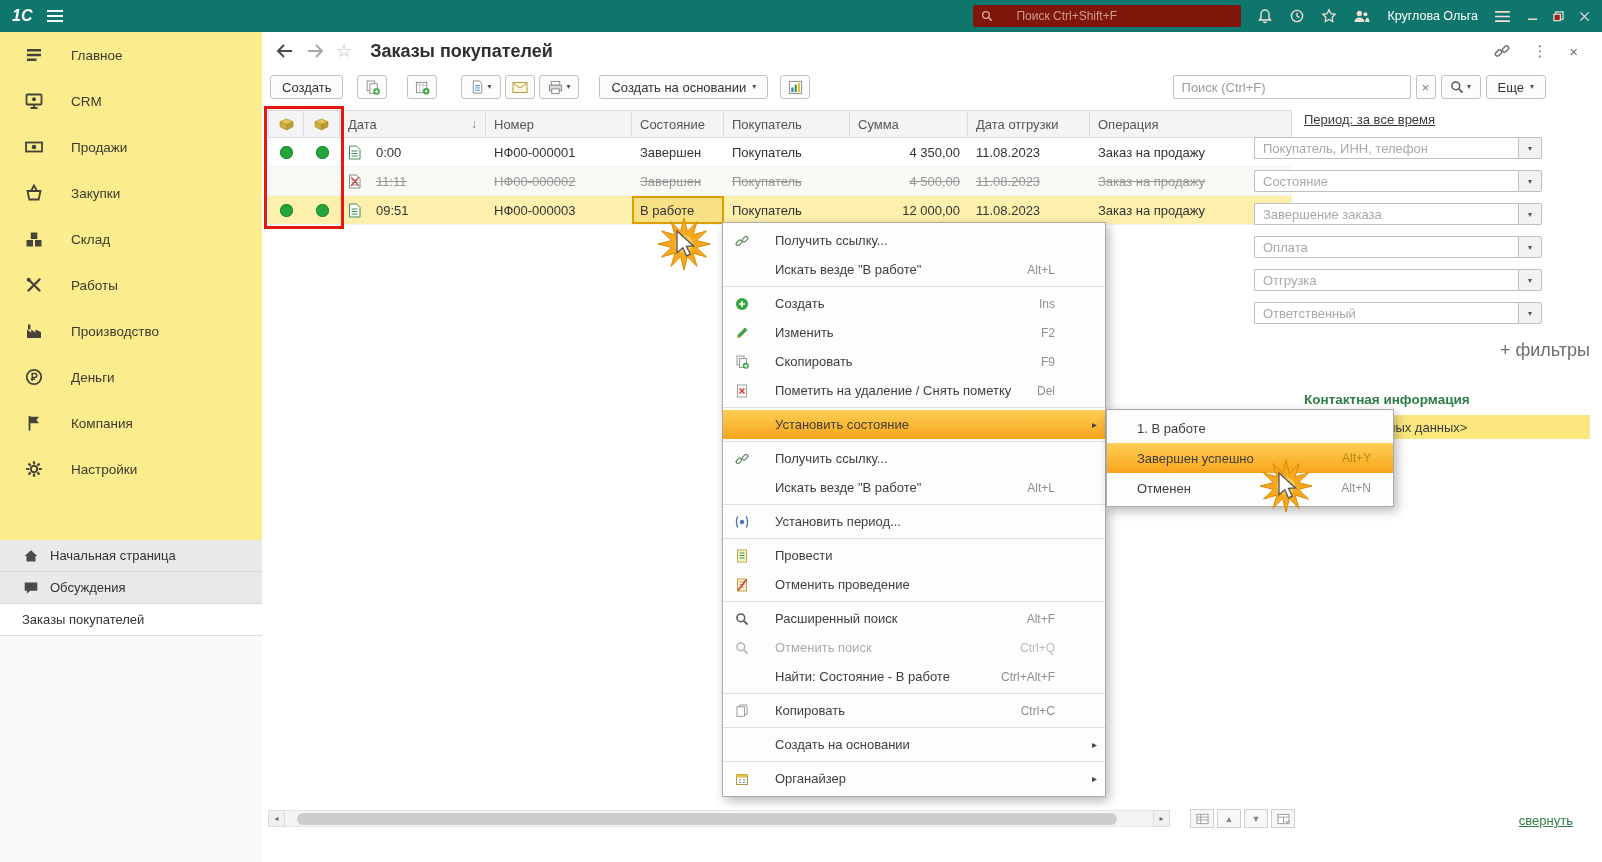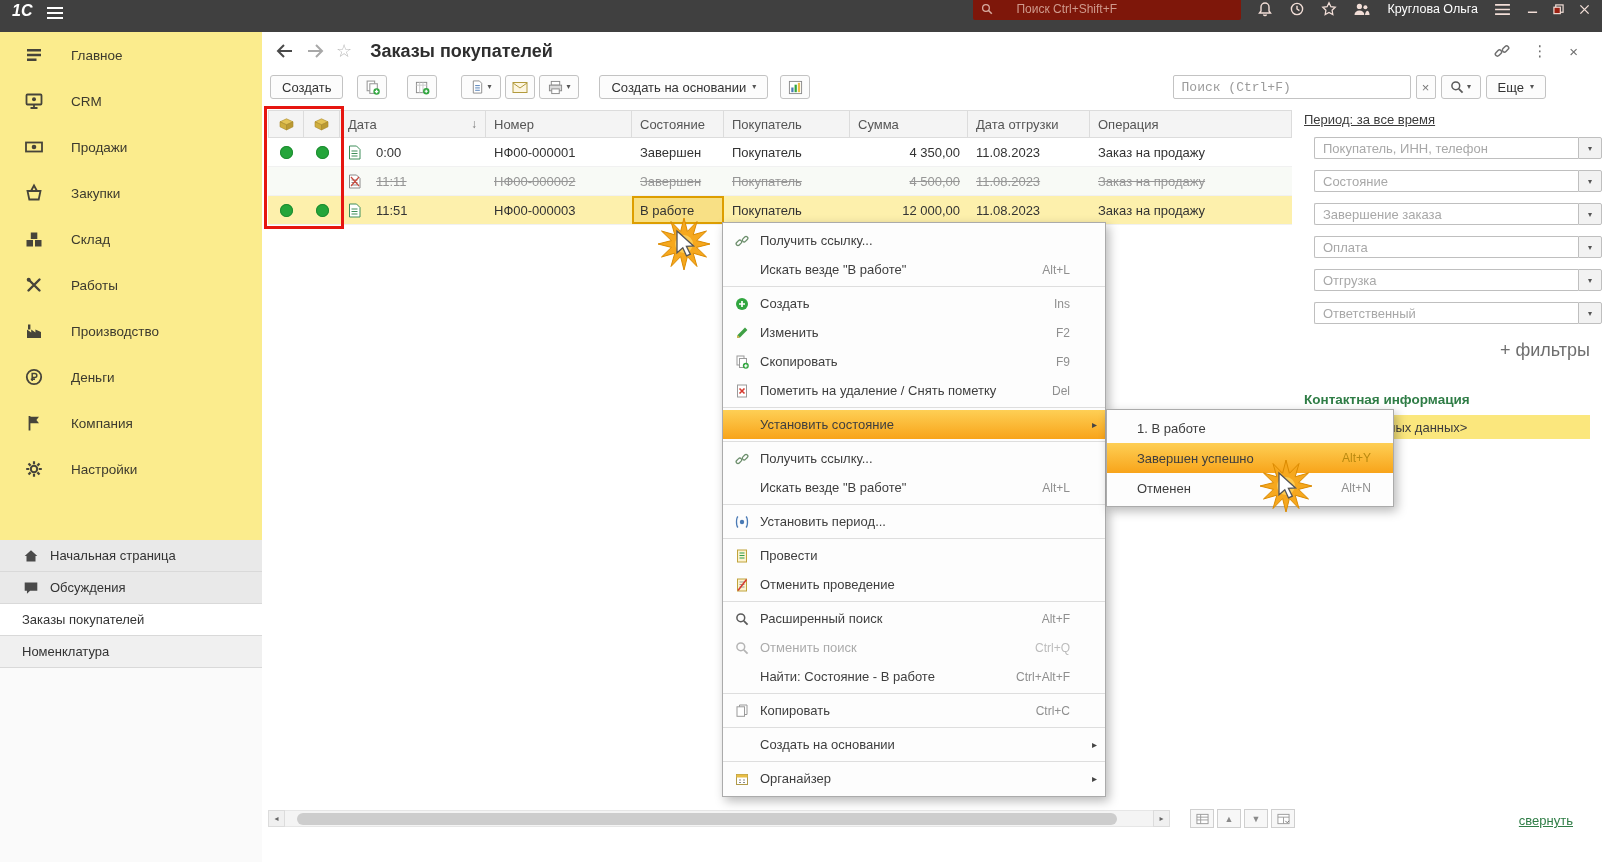--- a/index.html
+++ b/index.html
@@ -1,22 +1,22 @@
 <!DOCTYPE html>
 <html><head>
 <meta charset="utf-8">
 <style>
   *{margin:0;padding:0;box-sizing:border-box}
   html,body{background:#555}
   .screen{position:relative;width:1602px;height:862px;margin:0 auto;overflow:hidden;
     background:#fff;font-family:"Liberation Sans",sans-serif;font-size:13px;color:#333}
 
   
-  .topbar{position:absolute;left:0;top:0;width:100%;height:32px;background:#404040;
-    display:flex;align-items:flex-end;padding:12px 12px;color:#f2ded7;z-index:10}
+  .topbar{position:absolute;left:0;top:0;width:100%;height:32px;background:#0f766e;
+    display:flex;align-items:center;padding:12px 12px;color:#f2ded7;z-index:10}
   .tb-logo{font-weight:bold;font-style:italic;font-size:16px;color:#fff;margin-right:14px}
   .tb-burger{display:flex;margin-right:16px;cursor:pointer}
   .tb-title{font-size:12.5px;color:#f0ddd5;white-space:nowrap}
   .tb-right{margin-left:auto;display:flex;align-items:center;gap:16px}
   .tb-search{width:268px;height:22px;background:#7e170a;border-radius:2px;display:flex;
     align-items:center;padding:0 8px;gap:23px}
   .tb-search span{color:#cf9a8d;font-size:12px}
   .tb-user{font-size:12.5px;color:#fff;white-space:nowrap}
   .tb-win{display:flex;gap:15px;align-items:center}
   .tb-ic{display:flex;align-items:center;cursor:pointer}
@@ -42,21 +42,21 @@
   .toolbar{height:34px;display:flex;align-items:center;padding:0 8px}
   .btn{height:24px;border:1px solid #c3c3c3;border-radius:3px;background:#fcfcfc;
     display:inline-flex;align-items:center;gap:6px;padding:0 11px;font-size:13px;color:#333;cursor:pointer;white-space:nowrap}
   .ibtn{width:30px;padding:0;justify-content:center}
   .wibtn{width:40px;padding:0;justify-content:center;gap:3px}
   .caret{font-size:8px;color:#555;line-height:1}
   .grp{display:flex;gap:4px}
   .ml14{margin-left:14px}.ml20{margin-left:20px}.ml24{margin-left:24px}.ml12{margin-left:12px}
   .search-wrap{margin-left:auto;display:flex;align-items:center;gap:5px;margin-right:48px}
   .search-input{width:238px;height:24px;border:1px solid #c3c3c3;border-radius:2px;
-    padding:0 8px;font-size:13px;color:#333;font-family:Liberation Mono, monospace;outline:none}
+    padding:0 8px;font-size:13px;color:#333;font-family:Liberation Sans, sans-serif;outline:none}
   .search-input::placeholder{color:#9b9b9b}
   .xbtn{width:20px;height:24px;border:1px solid #c3c3c3;border-radius:2px;background:#fcfcfc;
     display:flex;align-items:center;justify-content:center;color:#777;cursor:pointer}
 
   
   .otable{position:absolute;left:6px;top:78px;width:1024px}
   .thead,.tr{display:grid;grid-template-columns:36px 36px 146px 146px 92px 126px 118px 122px 202px}
   .th{height:28px;background:#f4f4f4;border:1px solid #dcdcdc;border-left:none;display:flex;
     align-items:center;padding:0 8px;color:#555;font-size:13px;cursor:pointer;white-space:nowrap;overflow:hidden}
   .th:first-child{border-left:1px solid #dcdcdc}
@@ -71,21 +71,21 @@
   .td.num{justify-content:flex-end}
   .td.statecell{border:2px solid #dd9e00;background:#f8e085;padding:0 6px}
   .tr.deleted .ct{color:#979797;text-decoration:line-through}
   .dot{width:13px;height:13px;border-radius:50%;background:#24a53a;box-shadow:inset 0 0 0 1px #1d8a30}
   .red-annot{position:absolute;left:2px;top:74px;width:80px;height:123px;border:3px solid #e61610;
     z-index:6;pointer-events:none}
 
   
   .fp-period{position:absolute;left:1042px;top:80px;font-size:13px;color:#3b3b3b;
     text-decoration:underline;cursor:pointer;z-index:3}
-  .ffield{position:absolute;left:1052px;width:288px;height:22px;display:flex;z-index:3}
+  .ffield{position:absolute;left:992px;width:288px;height:22px;display:flex;z-index:3}
   .ffield input{flex:1;border:1px solid #bfbfbf;border-right:none;padding:0 8px;font-size:13px;
     font-family:inherit;color:#333;border-radius:2px 0 0 2px;min-width:0;outline:none}
   .ffield input::placeholder{color:#a8a8a8}
   .fdd{width:24px;border:1px solid #bfbfbf;background:#f2f2f2;display:flex;align-items:center;
     justify-content:center;color:#555;font-size:8px;border-radius:0 2px 2px 0;cursor:pointer}
   .more-filters{position:absolute;left:1040px;top:308px;width:288px;text-align:right;
     color:#6e6e6e;font-size:18px;cursor:pointer;z-index:3}
   .contact-h{position:absolute;left:1042px;top:360px;color:#2f7d46;font-weight:bold;
     font-size:13.5px;z-index:3}
   .contact-row{position:absolute;left:1040px;top:383px;width:288px;height:24px;background:#fbe77d;
@@ -102,21 +102,21 @@
     border-radius:7px;cursor:grab}
   .navbtns{position:absolute;left:928px;top:777px;display:flex;gap:3px}
   .nbtn{width:24px;height:19px;border:1px solid #cfcfcf;background:#f7f7f7;display:flex;
     align-items:center;justify-content:center;color:#8a8a8a;font-size:9px;cursor:pointer}
   .collapse{position:absolute;right:29px;top:781px;color:#2f7d46;font-size:13px;
     text-decoration:underline;cursor:pointer;z-index:3}
 
   
   .cmenu{position:absolute;left:722px;top:222px;width:384px;background:#fdfdfd;
     border:1px solid #ababab;box-shadow:3px 4px 10px rgba(0,0,0,.28);padding:3px 0;z-index:20}
-  .mi{height:29px;display:flex;align-items:center;padding:0 8px 0 10px;gap:9px;cursor:pointer}
+  .mi{height:29px;display:flex;align-items:center;padding:0 8px 0 10px;gap:24px;cursor:pointer}
   .mic{width:18px;display:flex;justify-content:center;flex:none}
   .ml{flex:1;font-size:13px;color:#3e3e3e;white-space:nowrap;overflow:hidden}
   .ms{font-size:12px;color:#8f8f8f;margin-right:8px;white-space:nowrap}
   .ma{width:10px;color:#444;font-size:10px;text-align:right}
   .mi.hl{background:linear-gradient(180deg,#fecf55,#f8a41a)}
   .mi.dis{cursor:default}
   .mi.dis .ml{color:#ababab}
   .mi.dis .ms{color:#bcbcbc}
   .msep{height:1px;background:#dedede;margin:2px 0}
 
@@ -289,23 +289,20 @@
     </div>
     <div class="sf-item">
       <svg width="18" height="18" viewBox="0 0 20 20">
           <path fill="#4a4a4a" d="M3 4h14v9h-8l-3.5 3.5V13H3z"></path>
         </svg>
       <span>Обсуждения</span>
     </div>
     <div class="sf-item sel">
       <span>Заказы покупателей</span>
     </div>
-    <div class="sf-item alt">
-      <span>Номенклатура</span>
-    </div>
   </aside>
 
   <main class="content">
 
     <div class="page-head">
       <span class="ph-nav">
         <svg width="18" height="16" viewBox="0 0 18 16">
             <path d="M8 2L2 8l6 6M2 8h14" stroke="#4a4a4a" stroke-width="2" fill="none"></path>
           </svg>
       </span>
@@ -512,21 +509,21 @@
             <span class="dot"></span>
           </div>
         <div class="td cic">
             <span class="dot"></span>
           </div>
         <div class="td">
           <svg width="13" height="15" viewBox="0 0 13 15">
               <path d="M1.5 1h7L12 4.5V14H1.5z" fill="#fff" stroke="#3e8e5a"></path>
               <path d="M3.5 6h6M3.5 8.5h6M3.5 11h6" stroke="#3e8e5a" stroke-width="1.1"></path>
             </svg>
-          <span class="ct">11:51</span>
+          <span class="ct">09:51</span>
         </div>
         <div class="td">
             <span class="ct">НФ00-000003</span>
           </div>
         <div class="td statecell">
             <span class="ct">В работе</span>
           </div>
         <div class="td">
             <span class="ct">Покупатель</span>
           </div>

